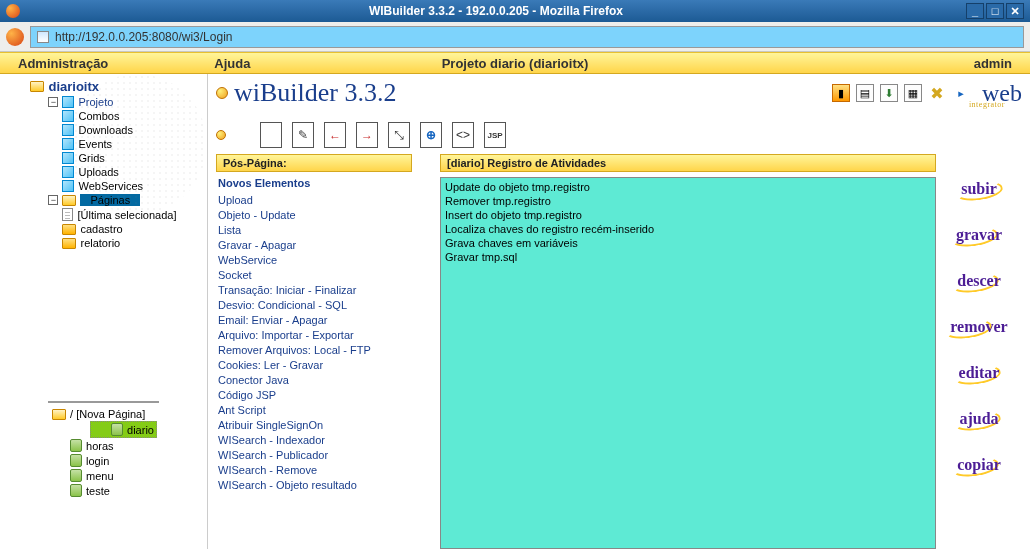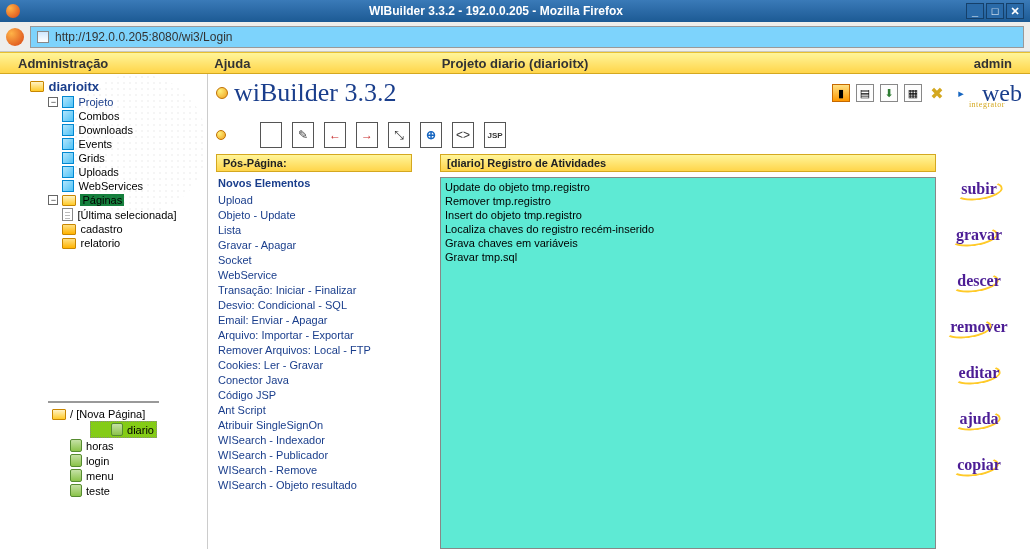--- a/index.html
+++ b/index.html
@@ -142,21 +142,21 @@
           <div class="tree-row">
             <span class="indent2"></span>
             <span class="cube-icon"></span>
             <span>WebServices</span>
           </div>
         </div>
       <div class="tree-row">
         <span class="indent1"></span>
           <span class="expander">−</span>
         <span class="folder-icon folder-open"></span>
-        <span style="background:#15803d;padding:0 2px">Páginas</span>
+        <span style="background:#0369a1;padding:0 10px">Páginas</span>
       </div>
       <div id="page-items">
           <div class="tree-row">
             <span class="indent2"></span>
             <span class="page-icon"></span>
             <span>[Última selecionada]</span>
           </div>
           <div class="tree-row">
             <span class="indent2"></span>
             <span class="folder-icon"></span>
@@ -247,22 +247,22 @@
 
     <div class="panels">
       <div class="panel-left">
         <div class="phead">Pós-Página:</div>
         <div class="elements" id="elem-list">
           <div class="grp">Novos Elementos</div>
         <a>Upload</a>
             <a>Objeto - Update</a>
             <a>Lista</a>
             <a>Gravar - Apagar</a>
+            <a>WebService</a>
             <a>Socket</a>
-            <a>WebService</a>
             <a>Transação: Iniciar - Finalizar</a>
             <a>Desvio: Condicional - SQL</a>
             <a>Email: Enviar - Apagar</a>
             <a>Arquivo: Importar - Exportar</a>
             <a>Remover Arquivos: Local - FTP</a>
             <a>Cookies: Ler - Gravar</a>
             <a>Conector Java</a>
             <a>Código JSP</a>
             <a>Ant Script</a>
             <a>Atribuir SingleSignOn</a>

